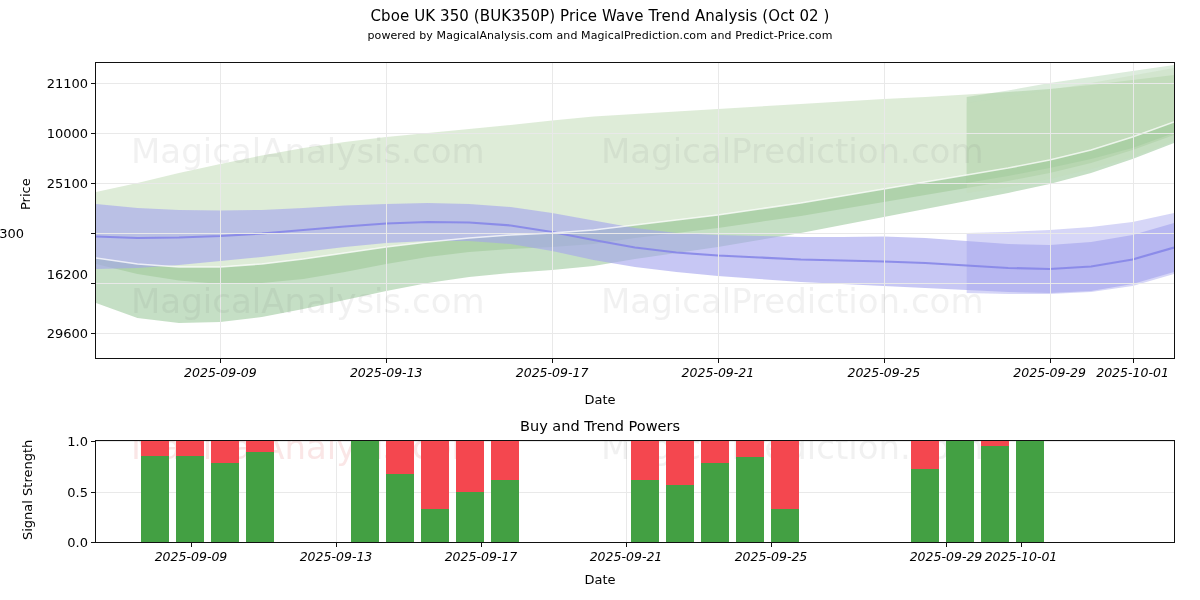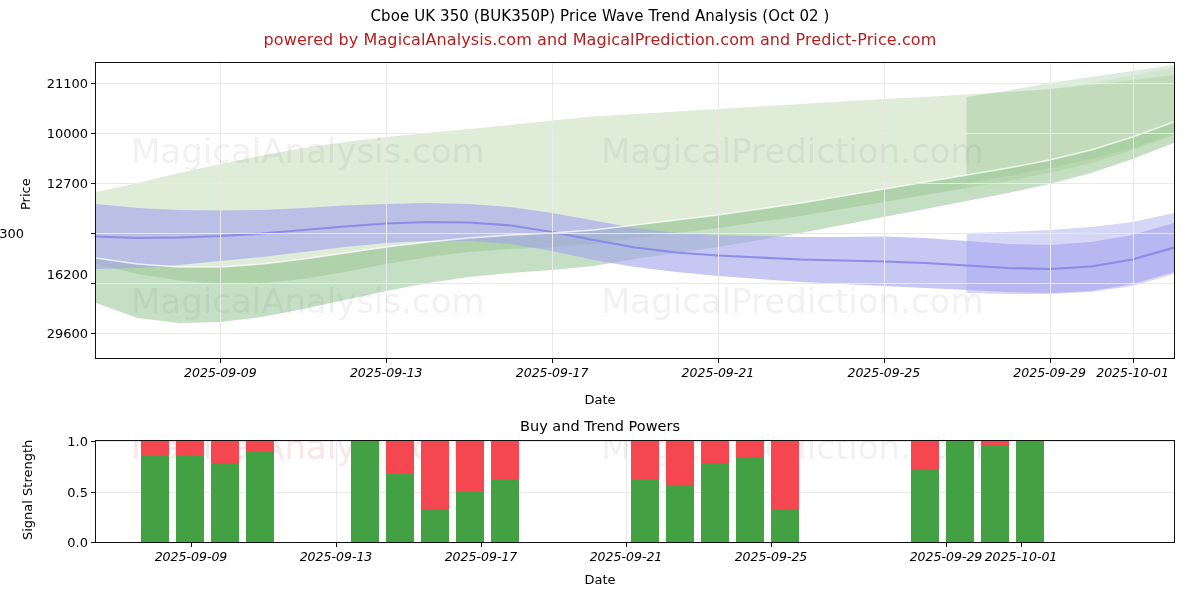--- a/index.html
+++ b/index.html
@@ -29,22 +29,22 @@
     width: 1200px;
     text-align: center;
     line-height: 1.45;
   }
   .title-line {
     font-size: 15px;
     color: #000;
     letter-spacing: 0.1px;
   }
   .subtitle-line {
-    font-size: 16px;
-    color: #b91c1c;
+    font-size: 11px;
+    color: #000000;
     letter-spacing: 0.1px;
   }
 
   
   .axes {
     position: absolute;
     box-sizing: border-box;
     border: 1px solid #111;
     background: #fff;
     overflow: hidden;
@@ -198,21 +198,21 @@
         <path d="M0.00 195.00 L41.46 201.00 L82.92 204.00 L124.38 204.00 L165.85 201.00 L207.31 196.00 L248.77 190.00 L290.23 184.00 L331.69 179.00 L373.15 175.00 L414.62 172.00 L456.08 170.00 L497.54 167.00 L539.00 162.00 L580.46 157.00 L621.92 152.00 L663.38 146.00 L704.85 140.00 L746.31 133.00 L787.77 126.00 L829.23 119.00 L870.69 112.00 L912.15 105.00 L953.62 97.00 L995.08 87.00 L1036.54 74.00 L1078.00 59.00 " fill="none" stroke="#ffffff" stroke-width="1.6" stroke-opacity="0.75"></path>
       </svg>
   </div>
   <div id="price-yticks">
       <div class="ytick-label" style="top: 333px; right: 1112px;">29600</div>
       <div style="position: absolute; left: 91px; top: 333px; width: 4px; height: 1px; background: rgb(17, 17, 17);"></div>
       <div class="ytick-label" style="top: 274px; right: 1112px;">16200</div>
       <div style="position: absolute; left: 91px; top: 283px; width: 4px; height: 1px; background: rgb(17, 17, 17);"></div>
       <div class="ytick-label" style="top: 233px; right: 1176px;">16300</div>
       <div style="position: absolute; left: 91px; top: 233px; width: 4px; height: 1px; background: rgb(17, 17, 17);"></div>
-      <div class="ytick-label" style="top: 183px; right: 1112px;">12700</div>
+      <div class="ytick-label" style="top: 183px; right: 1112px;">25100</div>
       <div style="position: absolute; left: 91px; top: 183px; width: 4px; height: 1px; background: rgb(17, 17, 17);"></div>
       <div class="ytick-label" style="top: 133px; right: 1112px;">10000</div>
       <div style="position: absolute; left: 91px; top: 133px; width: 4px; height: 1px; background: rgb(17, 17, 17);"></div>
       <div class="ytick-label" style="top: 83px; right: 1112px;">21100</div>
       <div style="position: absolute; left: 91px; top: 83px; width: 4px; height: 1px; background: rgb(17, 17, 17);"></div>
     </div>
   <div id="price-xticks">
       <div class="xtick-label" style="left: 220.385px; top: 365px;">2025-09-09</div>
       <div style="position: absolute; left: 220.385px; top: 359px; width: 1px; height: 4px; background: rgb(17, 17, 17);"></div>
       <div class="xtick-label" style="left: 386.231px; top: 365px;">2025-09-13</div>

